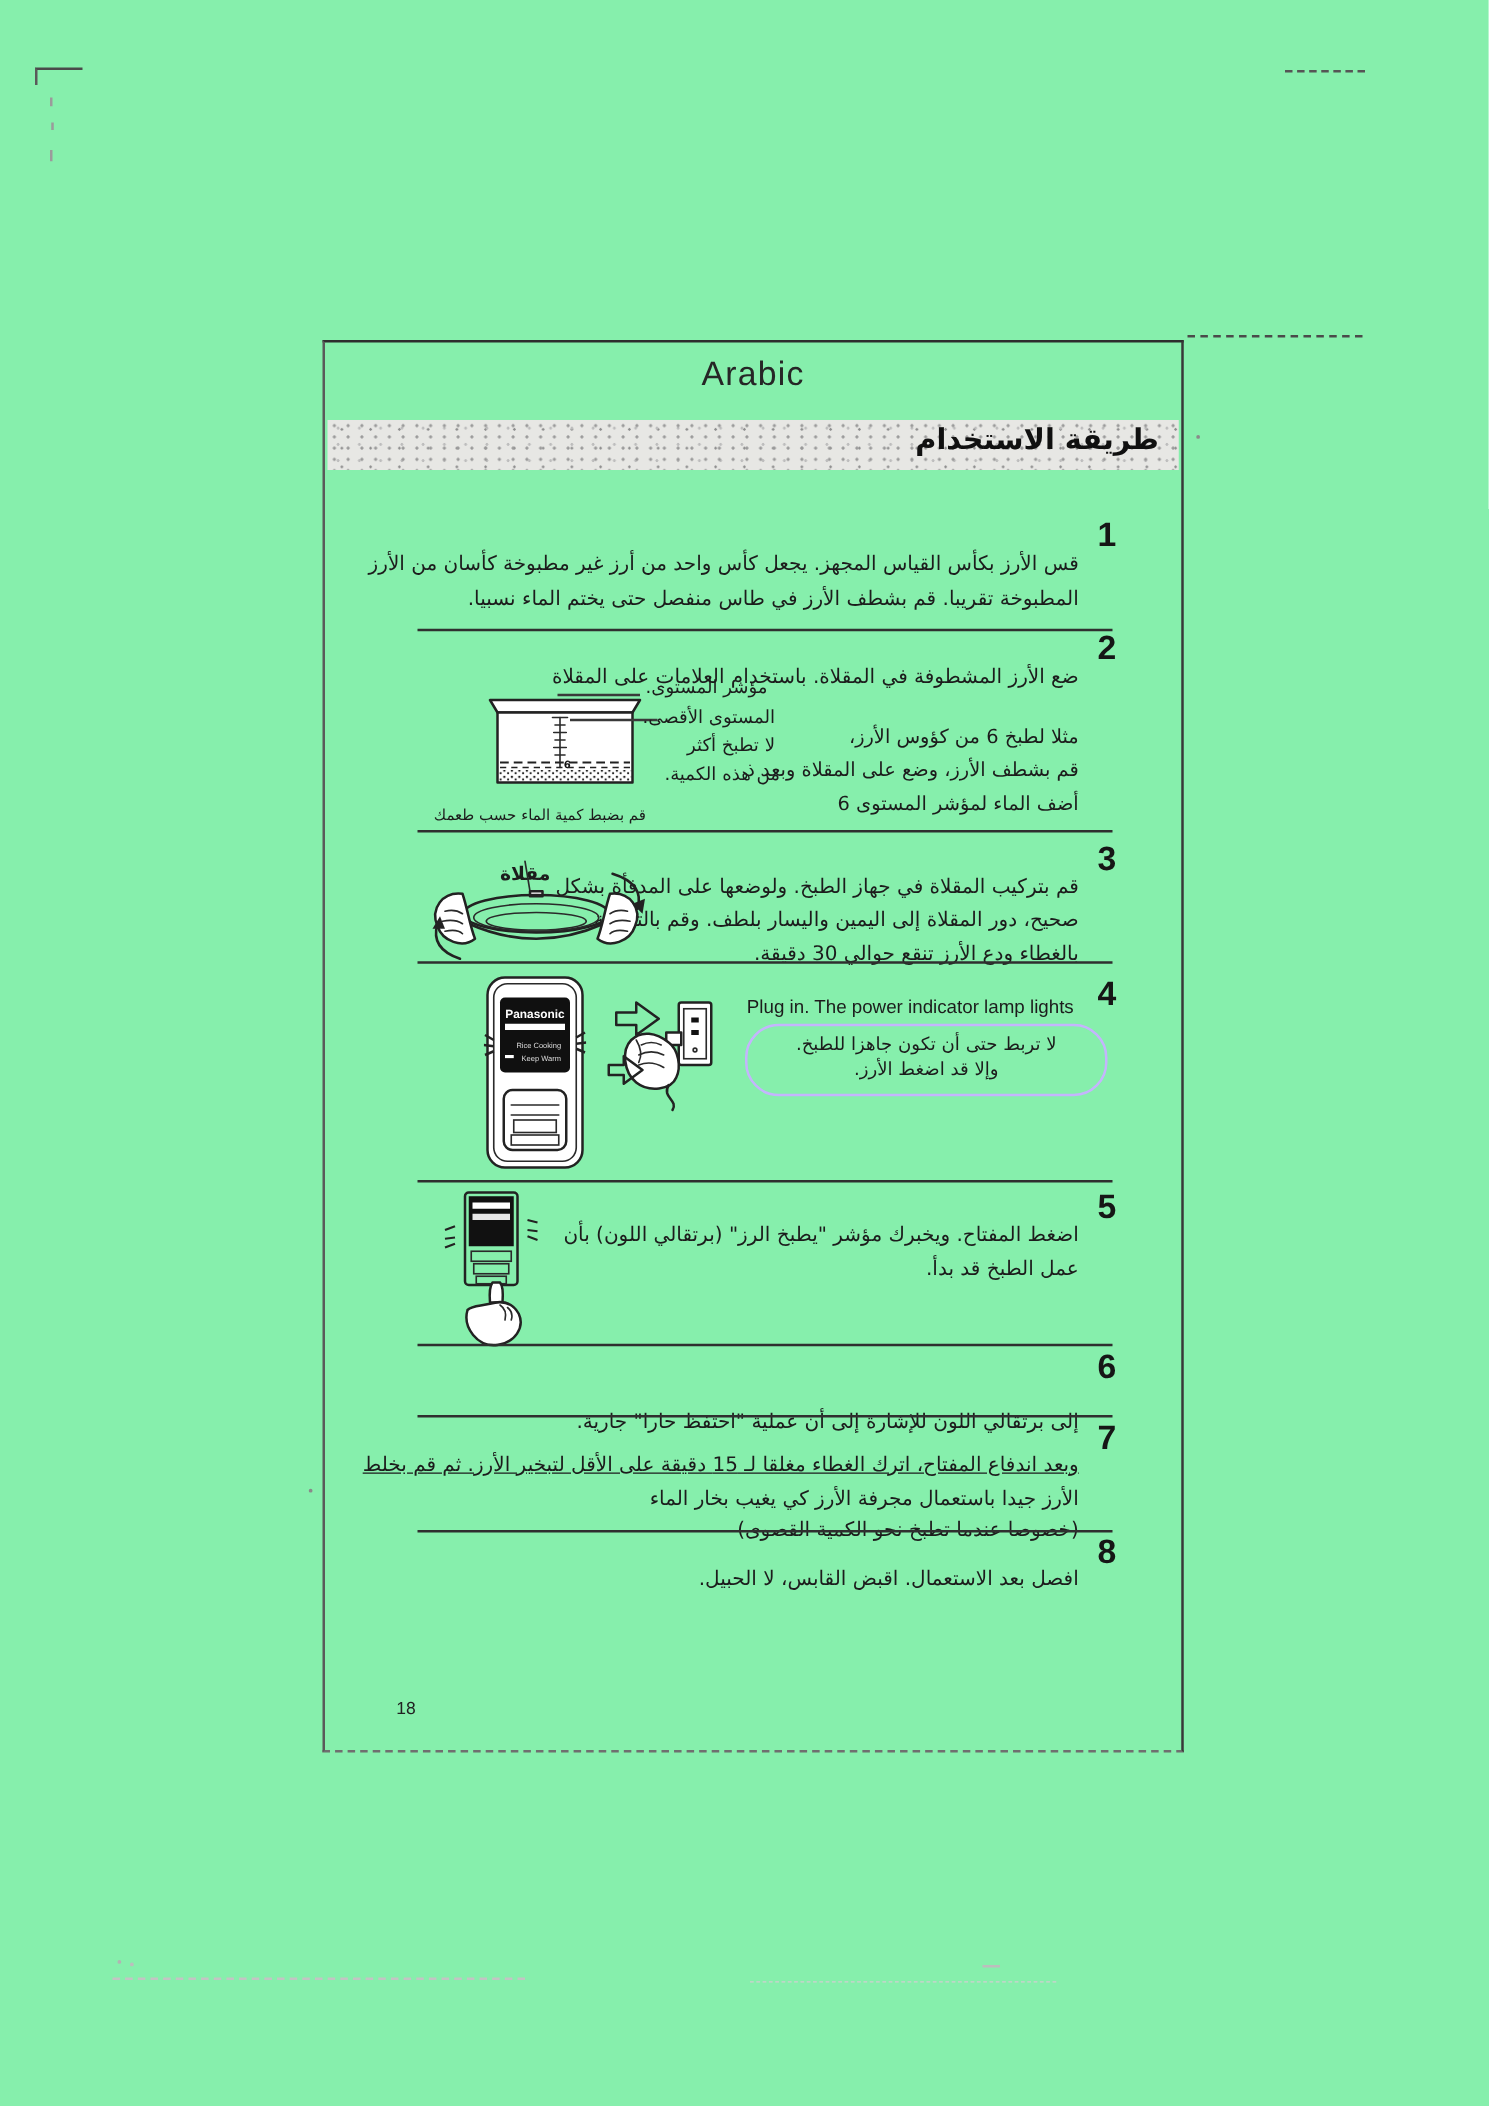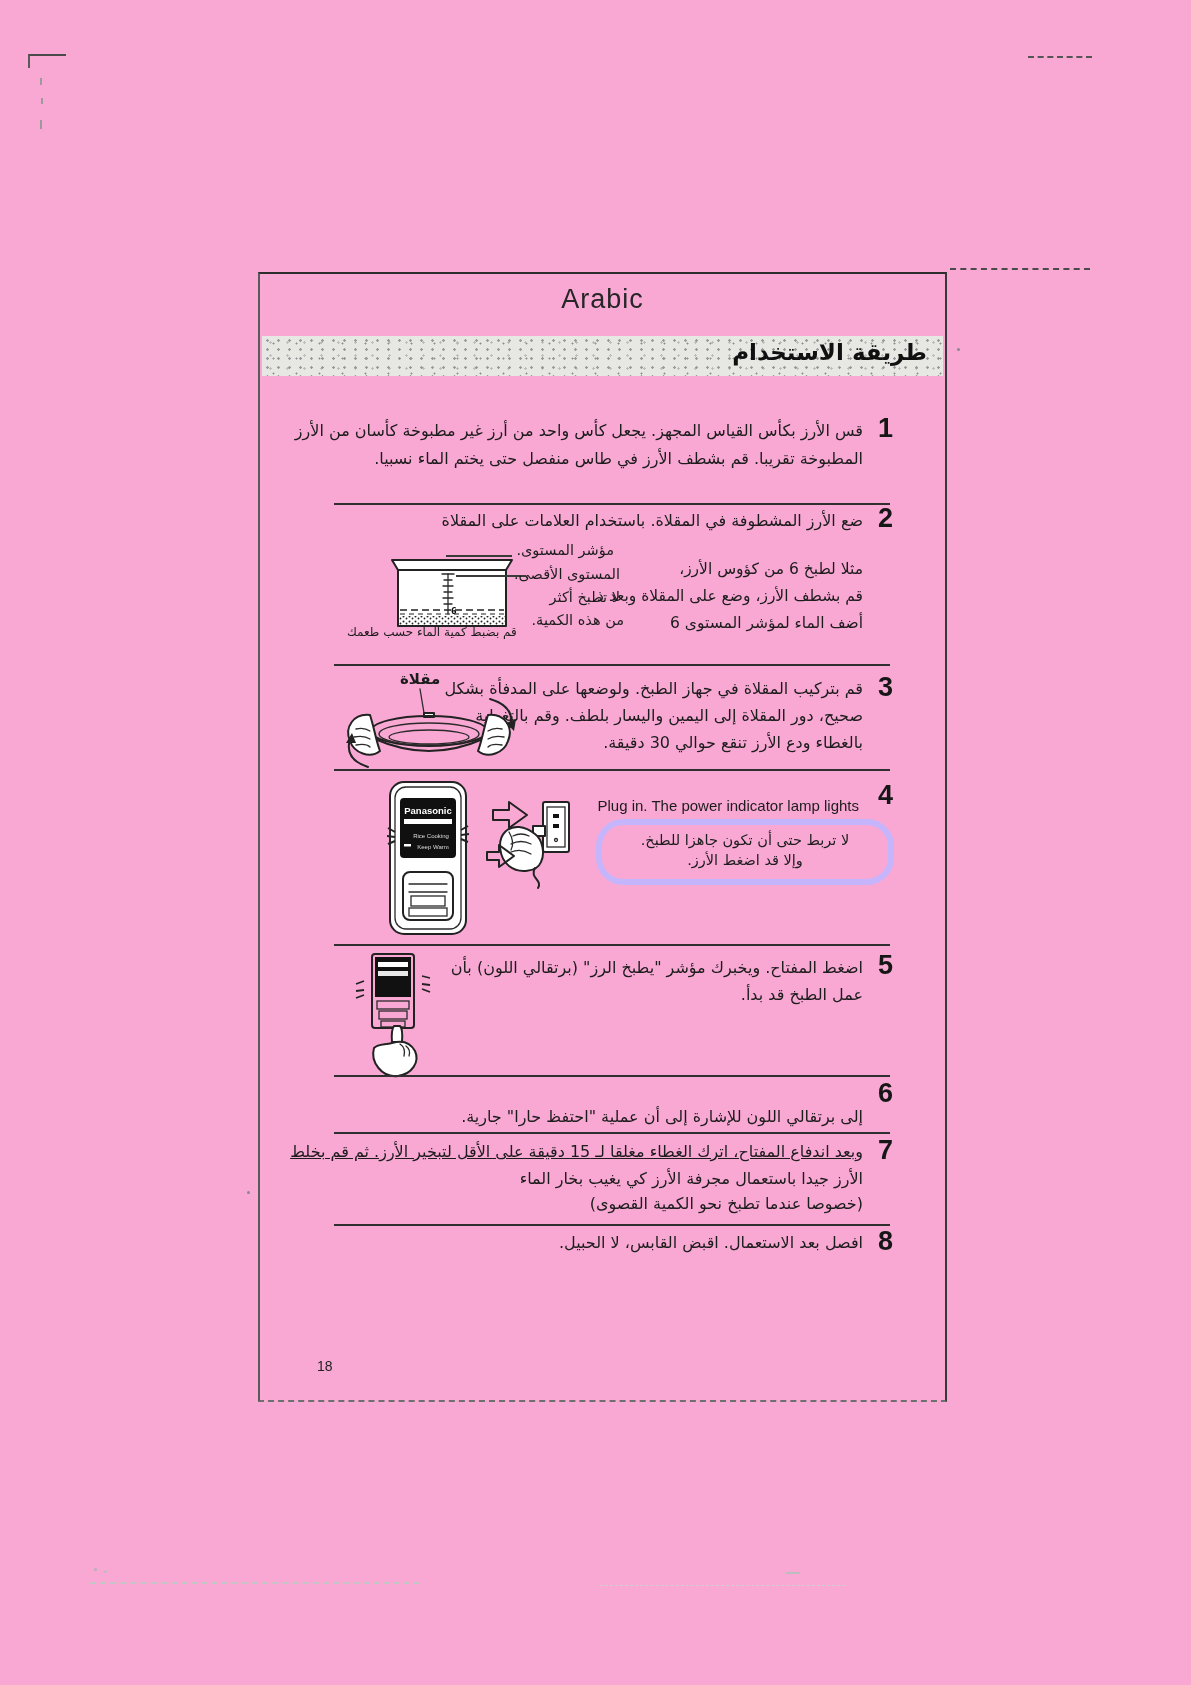--- a/index.html
+++ b/index.html
@@ -1,38 +1,38 @@
 <!DOCTYPE html>
 <html><head>
 <meta charset="utf-8">
 <style>
   html,body{margin:0;padding:0;background:#ffffff;}
-  .page{position:relative;width:1191px;height:1685px;background:#f9a8d4;overflow:hidden;
+  .page{position:relative;width:1191px;height:1685px;background:#86efac;overflow:hidden;
         font-family:"DejaVu Sans",sans-serif;color:#1b1b1b;}
   .abs{position:absolute;}
   
   .box{left:258px;top:272px;width:685px;height:1126px;
        border-top:2px solid #2e2e2e;border-right:2px solid #383838;
        border-left:2px solid #5a5a5a;border-bottom:2px dashed #6f6f6f;}
   .title{left:0;right:0;top:10px;text-align:center;font-size:27px;letter-spacing:1px;
          font-family:"Liberation Sans",sans-serif;color:#262626;}
   .hdr{left:2px;right:2px;top:62px;height:40px;background-color:#e7e7e4;
        background-image:radial-gradient(circle,#9a9a9a 1px,transparent 1.5px),
                         radial-gradient(circle,#bdbdbd 1px,transparent 1.4px),
                         radial-gradient(circle,#8d8d8d .8px,transparent 1.2px);
        background-size:11px 9px,17px 13px,23px 15px;}
   .hdr-title{position:absolute;right:16px;top:3px;font-size:23px;font-weight:bold;
              direction:rtl;color:#101010;}
   .num{font-family:"Liberation Sans",sans-serif;font-weight:bold;font-size:27px;color:#161616;line-height:1;}
-  .ar{direction:rtl;white-space:nowrap;font-size:16px;line-height:22px;color:#1c1c1c;}
+  .ar{direction:rtl;white-space:nowrap;font-size:16px;line-height:22px;color:#1c1c1c;margin-top:20px;}
   .ar-sm{direction:rtl;white-space:nowrap;font-size:14.5px;line-height:20px;color:#1c1c1c;}
   .en{font-size:15px;white-space:nowrap;color:#1c1c1c;font-family:"Liberation Sans",sans-serif;}
   .divider{left:74px;width:556px;height:2px;background:#2f2f2f;}
   .leader{height:1.5px;background:#3a3a3a;}
-  .callout{border:6px solid #c4b5fd;text-align:center;direction:rtl;}
+  .callout{border:2px solid #c4b5fd;text-align:center;direction:rtl;}
   .pagenum{font-size:14px;font-family:"Liberation Sans",sans-serif;color:#222;}
   .dot{border-radius:50%;background:#8a8a8a;}
   .speck{background:#9b9b9b;}
   svg{display:block;}
   .sketch{stroke:#222;fill:none;stroke-width:2;stroke-linecap:round;stroke-linejoin:round;}
   .sketch-thin{stroke:#2a2a2a;fill:none;stroke-width:1.3;stroke-linecap:round;}
   .sketch-fill{stroke:#222;fill:#ffffff;stroke-width:2;stroke-linejoin:round;}
 </style>
 </head>
 <body>

